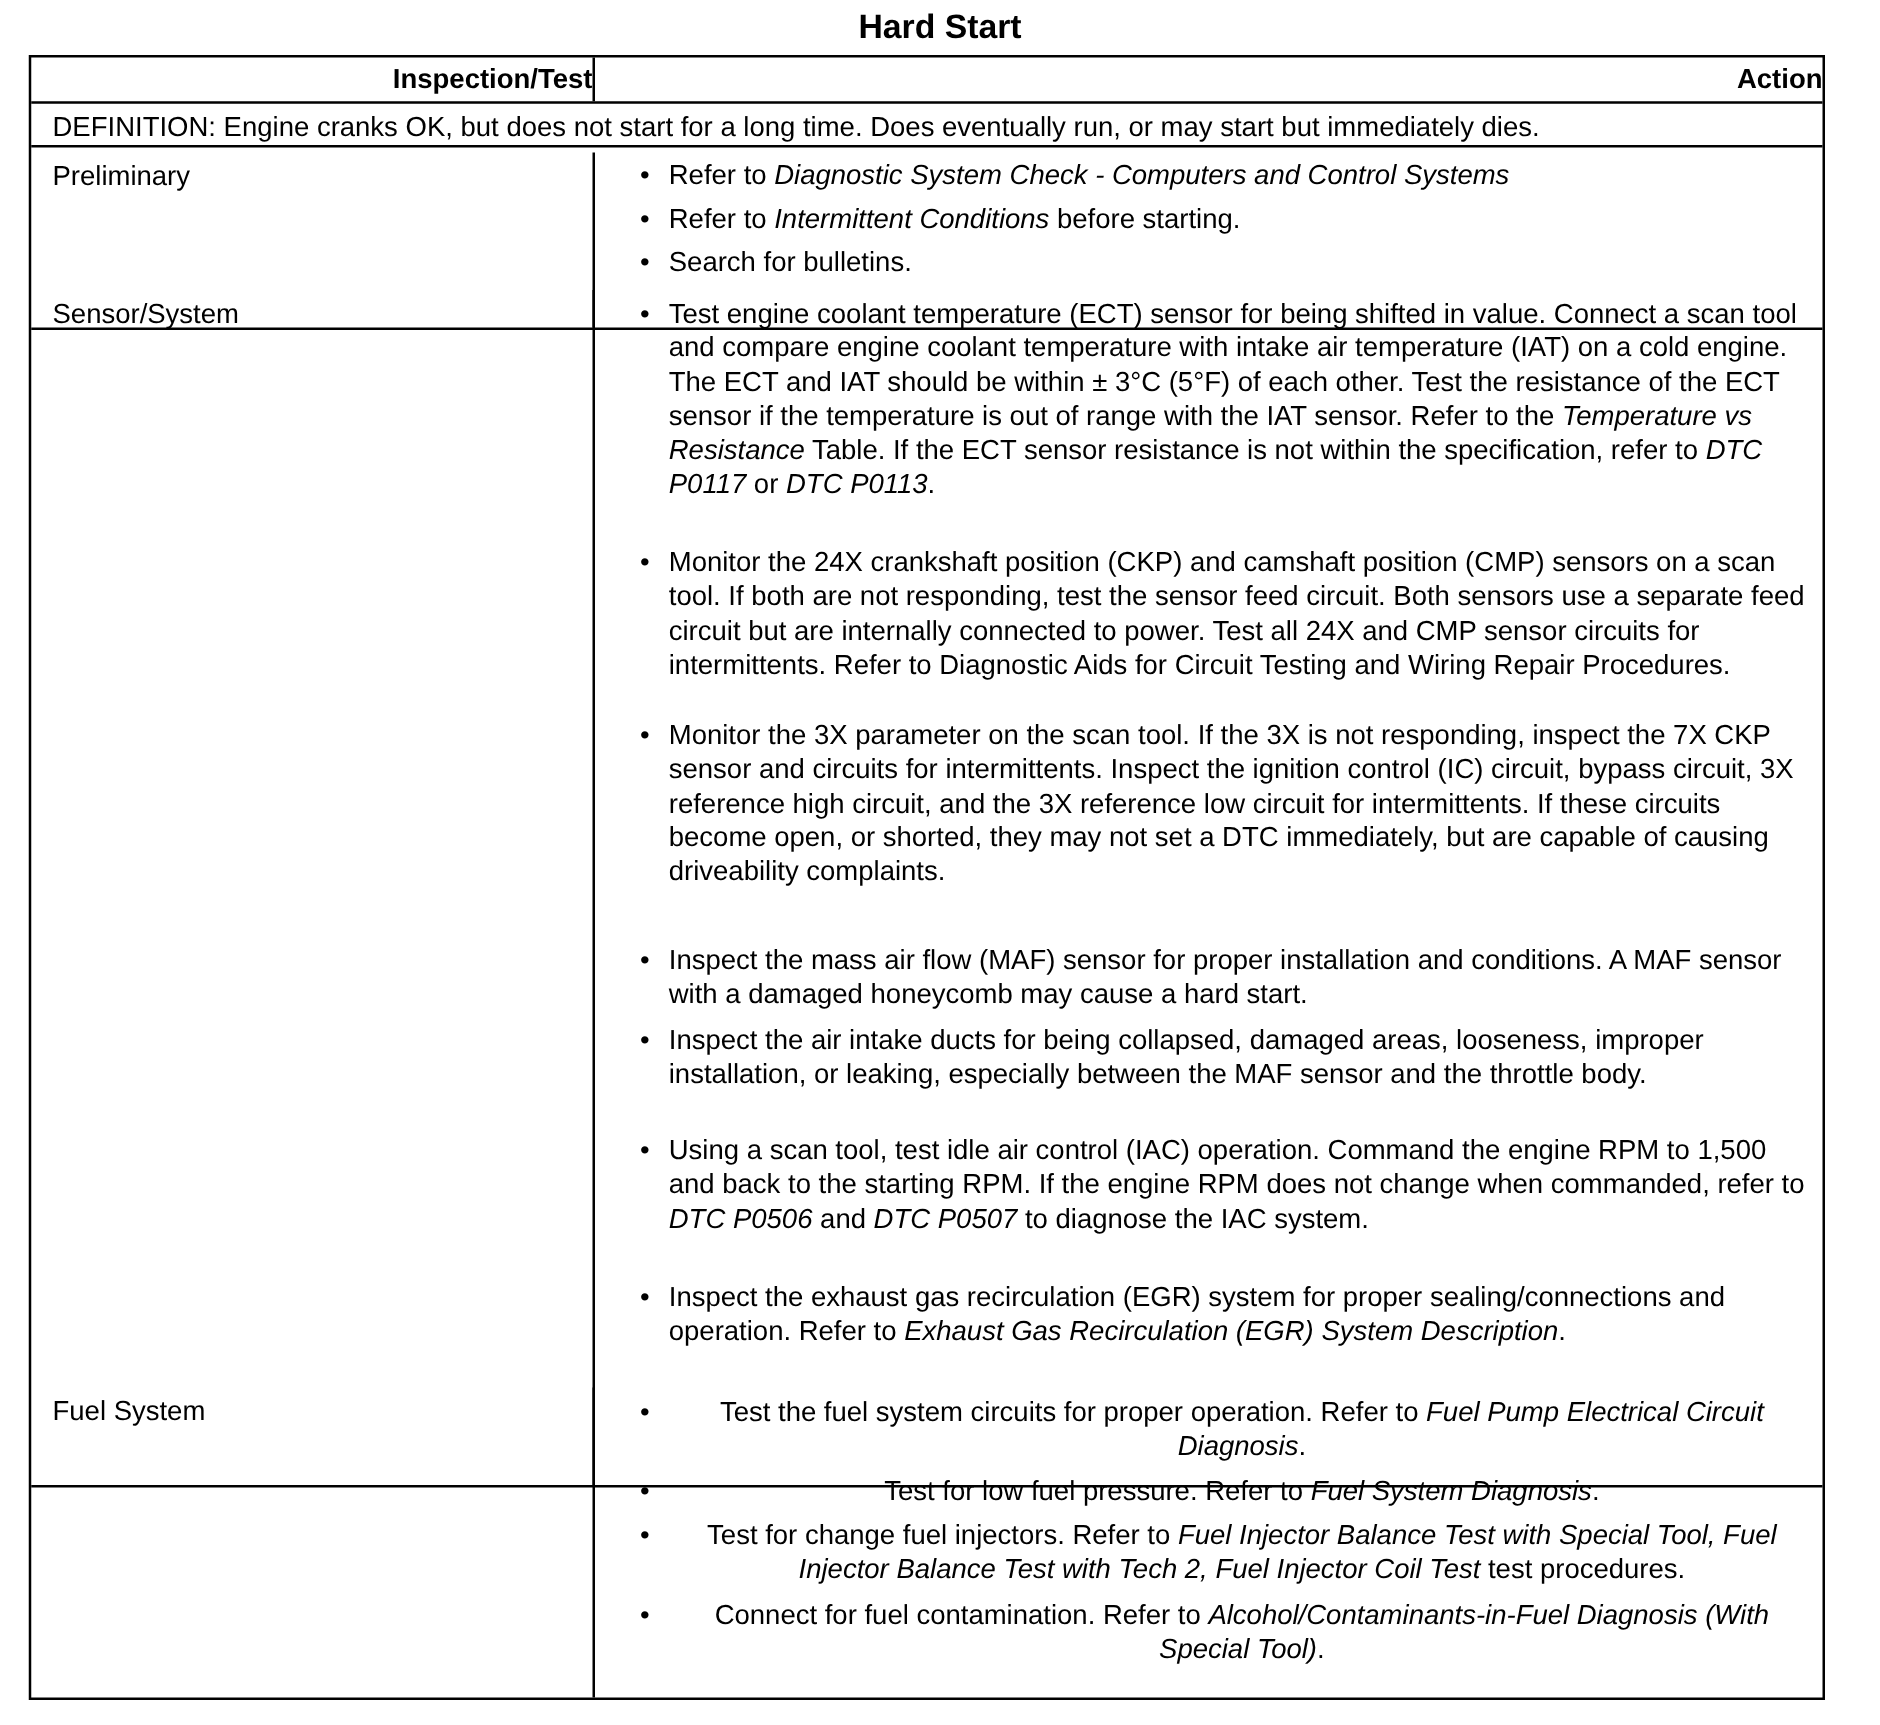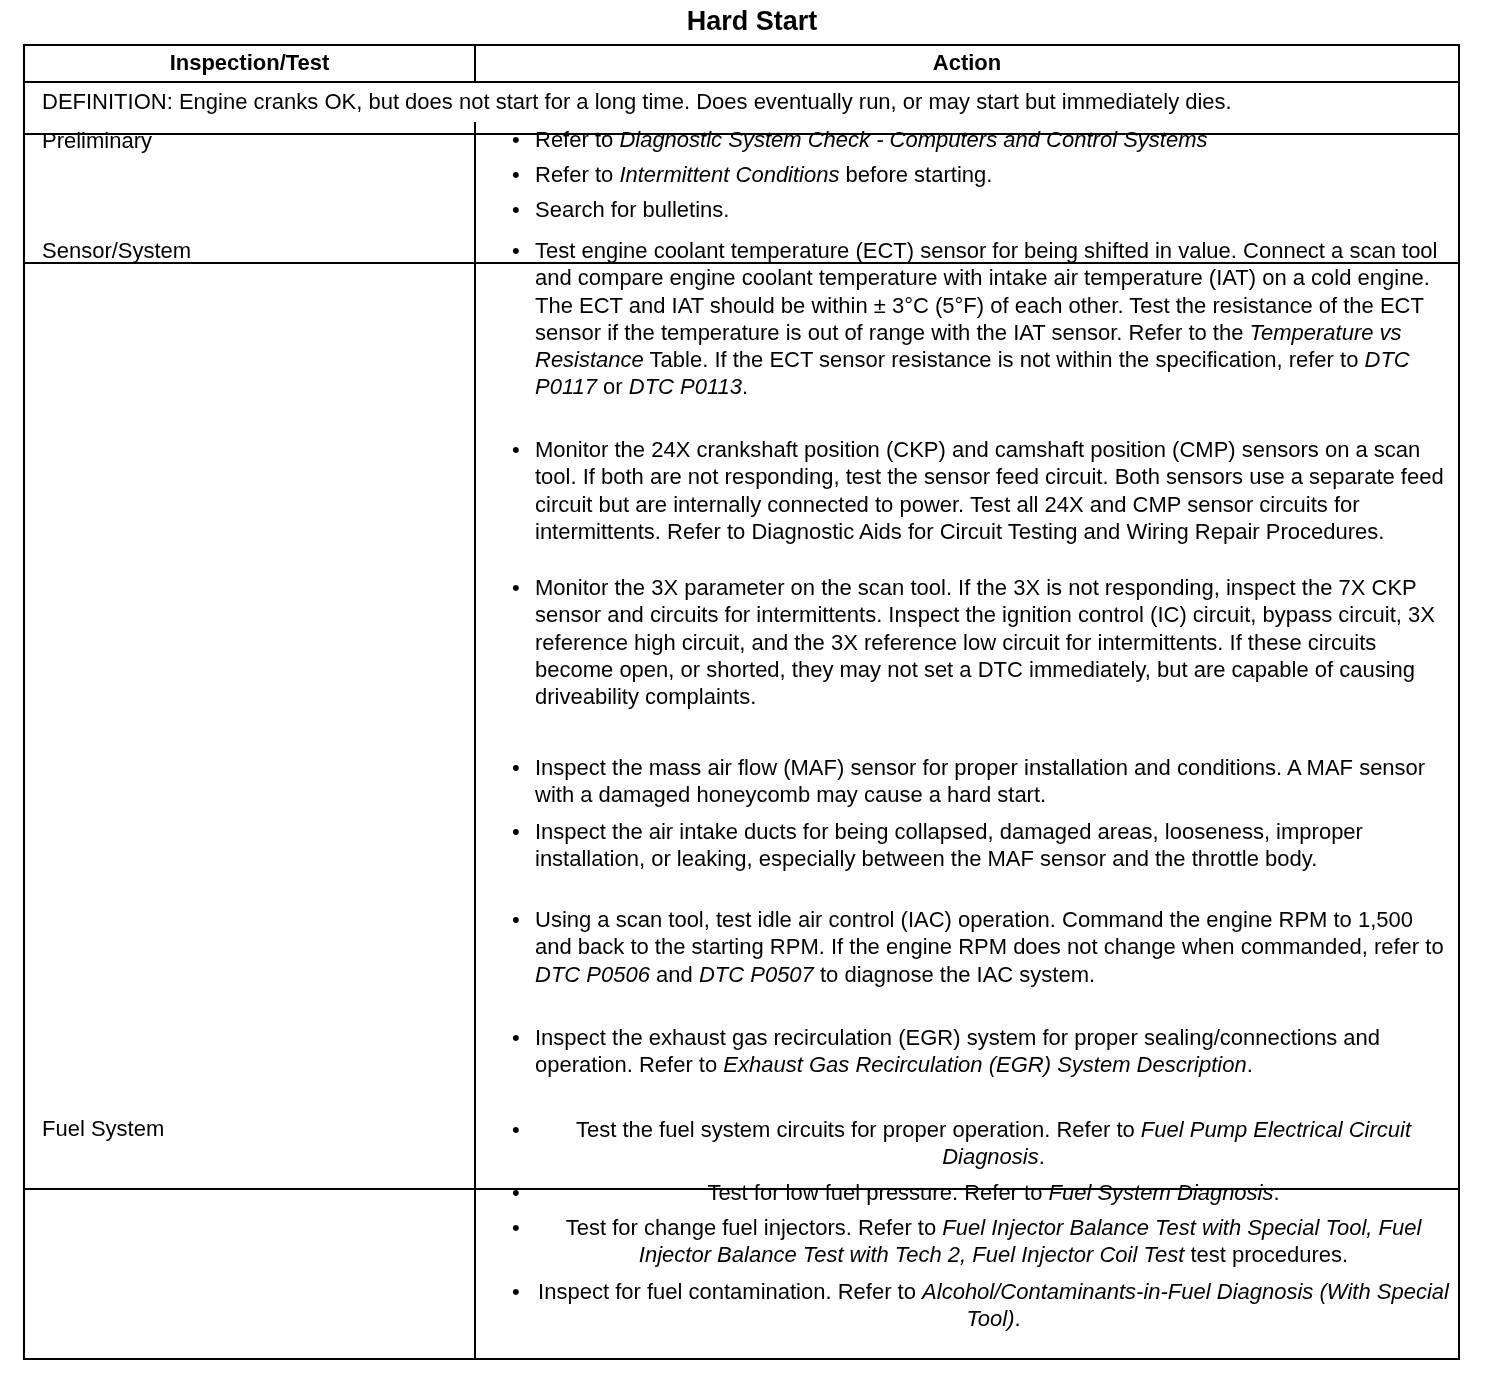--- a/index.html
+++ b/index.html
@@ -53,21 +53,21 @@
   }
   .col-right {
     position: absolute;
     left: 451px;
     top: 0;
     bottom: 0;
     right: 0;
   }
   .hdr-text {
     display: block;
-    text-align: center;
+    text-align: right;
     font-weight: bold;
     font-size: 22px;
     line-height: 34px;
   }
   .definition {
     position: absolute;
     left: 17px;
     top: 4px;
     font-size: 22px;
     line-height: 30px;
@@ -112,21 +112,21 @@
 
   <div class="row" style="top:0;height:37px;">
     <div class="col-left">
       <span class="hdr-text">Inspection/Test</span>
     </div>
     <div class="col-right">
       <span class="hdr-text">Action</span>
     </div>
   </div>
 
-  <div class="row" style="top:37px;height:52px;text-align:center;">
+  <div class="row" style="top:37px;height:35px;text-align:center;">
     <span class="definition">DEFINITION: Engine cranks OK, but does not start for a long time. Does eventually run, or may start but immediately dies.</span>
   </div>
 
   <div class="row" style="top:76px;height:142px;">
     <div class="col-left">
       <span class="cat-label">Preliminary</span>
     </div>
     <div class="col-right">
       <ul class="bullets">
         <li class="bullet" style="top:4px;"><span class="dot">•</span><span>Refer to </span><i>Diagnostic System Check - Computers and Control Systems</i></li>
@@ -155,18 +155,18 @@
 
   <div class="row last" style="top:1064px;bottom:0;text-align:center;">
     <div class="col-left">
       <span class="cat-label">Fuel System</span>
     </div>
     <div class="col-right">
       <ul class="bullets">
         <li class="bullet" style="top:6px;"><span class="dot">•</span><span>Test the fuel system circuits for proper operation. Refer to </span><i>Fuel Pump Electrical Circuit Diagnosis</i><span>.</span></li>
         <li class="bullet" style="top:69px;"><span class="dot">•</span><span>Test for low fuel pressure. Refer to </span><i>Fuel System Diagnosis</i><span>.</span></li>
         <li class="bullet" style="top:104px;"><span class="dot">•</span><span>Test for change fuel injectors. Refer to </span><i>Fuel Injector Balance Test with Special Tool, Fuel Injector Balance Test with Tech 2, Fuel Injector Coil Test</i><span> test procedures.</span></li>
-        <li class="bullet" style="top:168px;"><span class="dot">•</span><span>Inspect for fuel contamination. Refer to </span><i>Alcohol/Contaminants-in-Fuel Diagnosis (With Special Tool)</i><span>.</span></li>
+        <li class="bullet" style="top:168px;"><span class="dot">•</span><span>Connect for fuel contamination. Refer to </span><i>Alcohol/Contaminants-in-Fuel Diagnosis (With Special Tool)</i><span>.</span></li>
       </ul>
     </div>
   </div>
 
 </div>
 
 </body></html>

